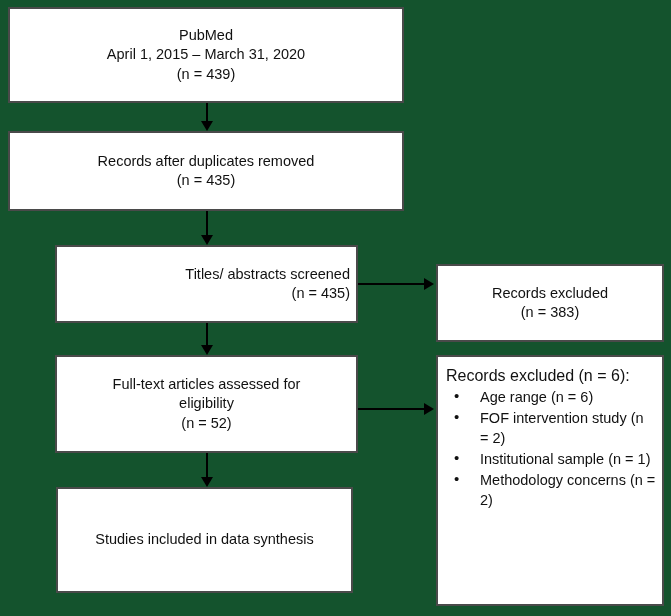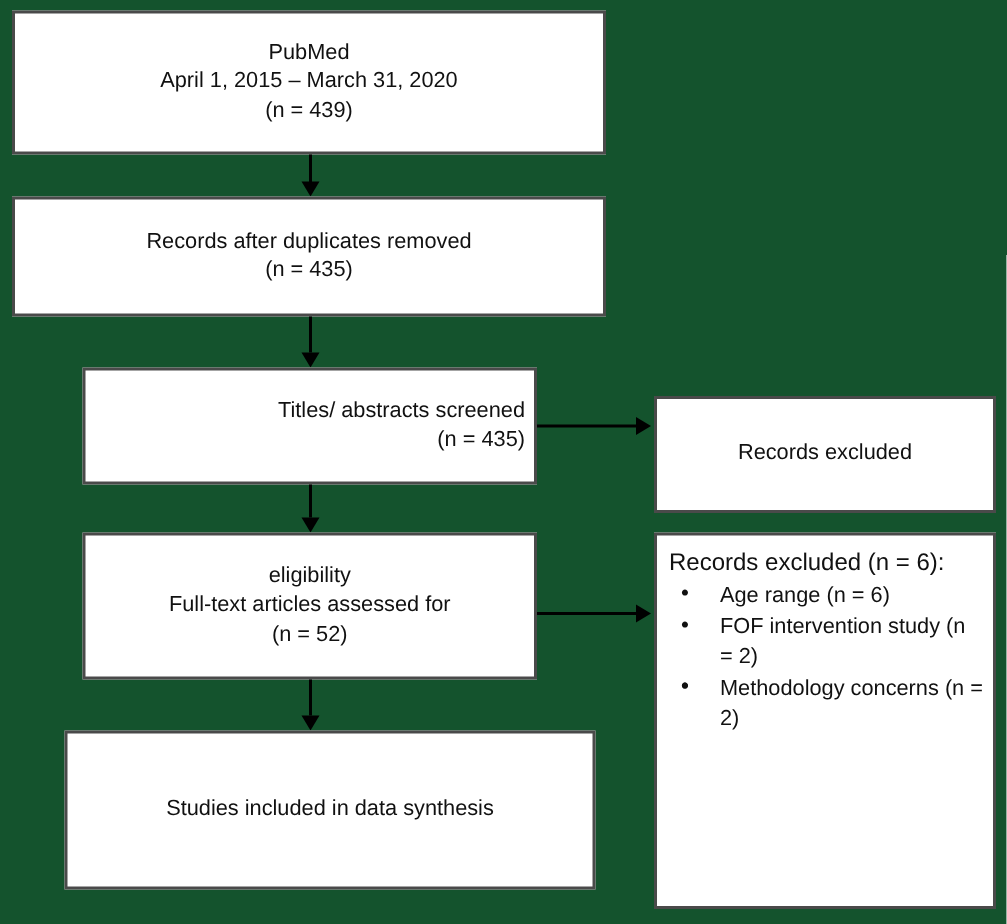--- a/index.html
+++ b/index.html
@@ -43,21 +43,21 @@
 
   
   #box-identification { left: 8px;   top: 7px;   width: 396px; height: 96px; }
   #box-duplicates     { left: 8px;   top: 131px; width: 396px; height: 80px; }
   #box-screened       { left: 55px;  top: 245px; width: 303px; height: 78px; text-align: right; }
   #box-excluded-1     { left: 436px; top: 245px; width: 228px; height: 78px; margin-top: 19px; }
   #box-fulltext       { left: 55px;  top: 355px; width: 303px; height: 98px; }
   #box-excluded-2     { left: 436px; top: 355px; width: 228px; height: 251px;
                         align-items: flex-start; justify-content: flex-start;
                         text-align: left; padding: 8px 6px 6px 8px; }
-  #box-included       { left: 43px;  top: 487px; width: 354px; height: 106px; }
+  #box-included       { left: 56px;  top: 487px; width: 297px; height: 106px; }
 
   
   .excl-heading {
     display: block;
     font-size: 16px;
     line-height: 1.34;
     white-space: nowrap;
     margin-bottom: 1px;
   }
   .excl-list {
@@ -150,30 +150,31 @@
       <span class="line">(n = 435)</span>
     </span>
   </div>
 
   <div class="conn conn-h" id="conn-h-1"></div>
   <div class="arrowhead-right" id="arr-h-1"></div>
 
   <div class="box" id="box-excluded-1">
     <span class="lines">
       <span class="line">Records excluded</span>
+      <span class="line">(n = 383)</span>
     </span>
   </div>
 
   <div class="conn conn-v" id="conn-v-3"></div>
   <div class="arrowhead-down" id="arr-v-3"></div>
 
   <div class="box" id="box-fulltext">
     <span class="lines">
+      <span class="line">Full-text articles assessed for</span>
       <span class="line">eligibility</span>
-      <span class="line">Full-text articles assessed for</span>
       <span class="line">(n = 52)</span>
     </span>
   </div>
 
   <div class="conn conn-h" id="conn-h-2"></div>
   <div class="arrowhead-right" id="arr-h-2"></div>
 
   <div class="box" id="box-excluded-2">
     <div class="lines">
       <span class="excl-heading">Records excluded (n = 6):</span>
@@ -181,20 +182,21 @@
         <li>
           <span class="bullet">•</span>
           <span>Age range (n = 6)</span>
         </li>
         <li>
           <span class="bullet">•</span>
           <span>FOF intervention study (n = 2)</span>
         </li>
         <li>
           <span class="bullet">•</span>
+          <span>Institutional sample (n = 1)</span>
         </li>
         <li>
           <span class="bullet">•</span>
           <span>Methodology concerns (n = 2)</span>
         </li>
       </ul>
     </div>
   </div>
 
   <div class="conn conn-v" id="conn-v-4"></div>

